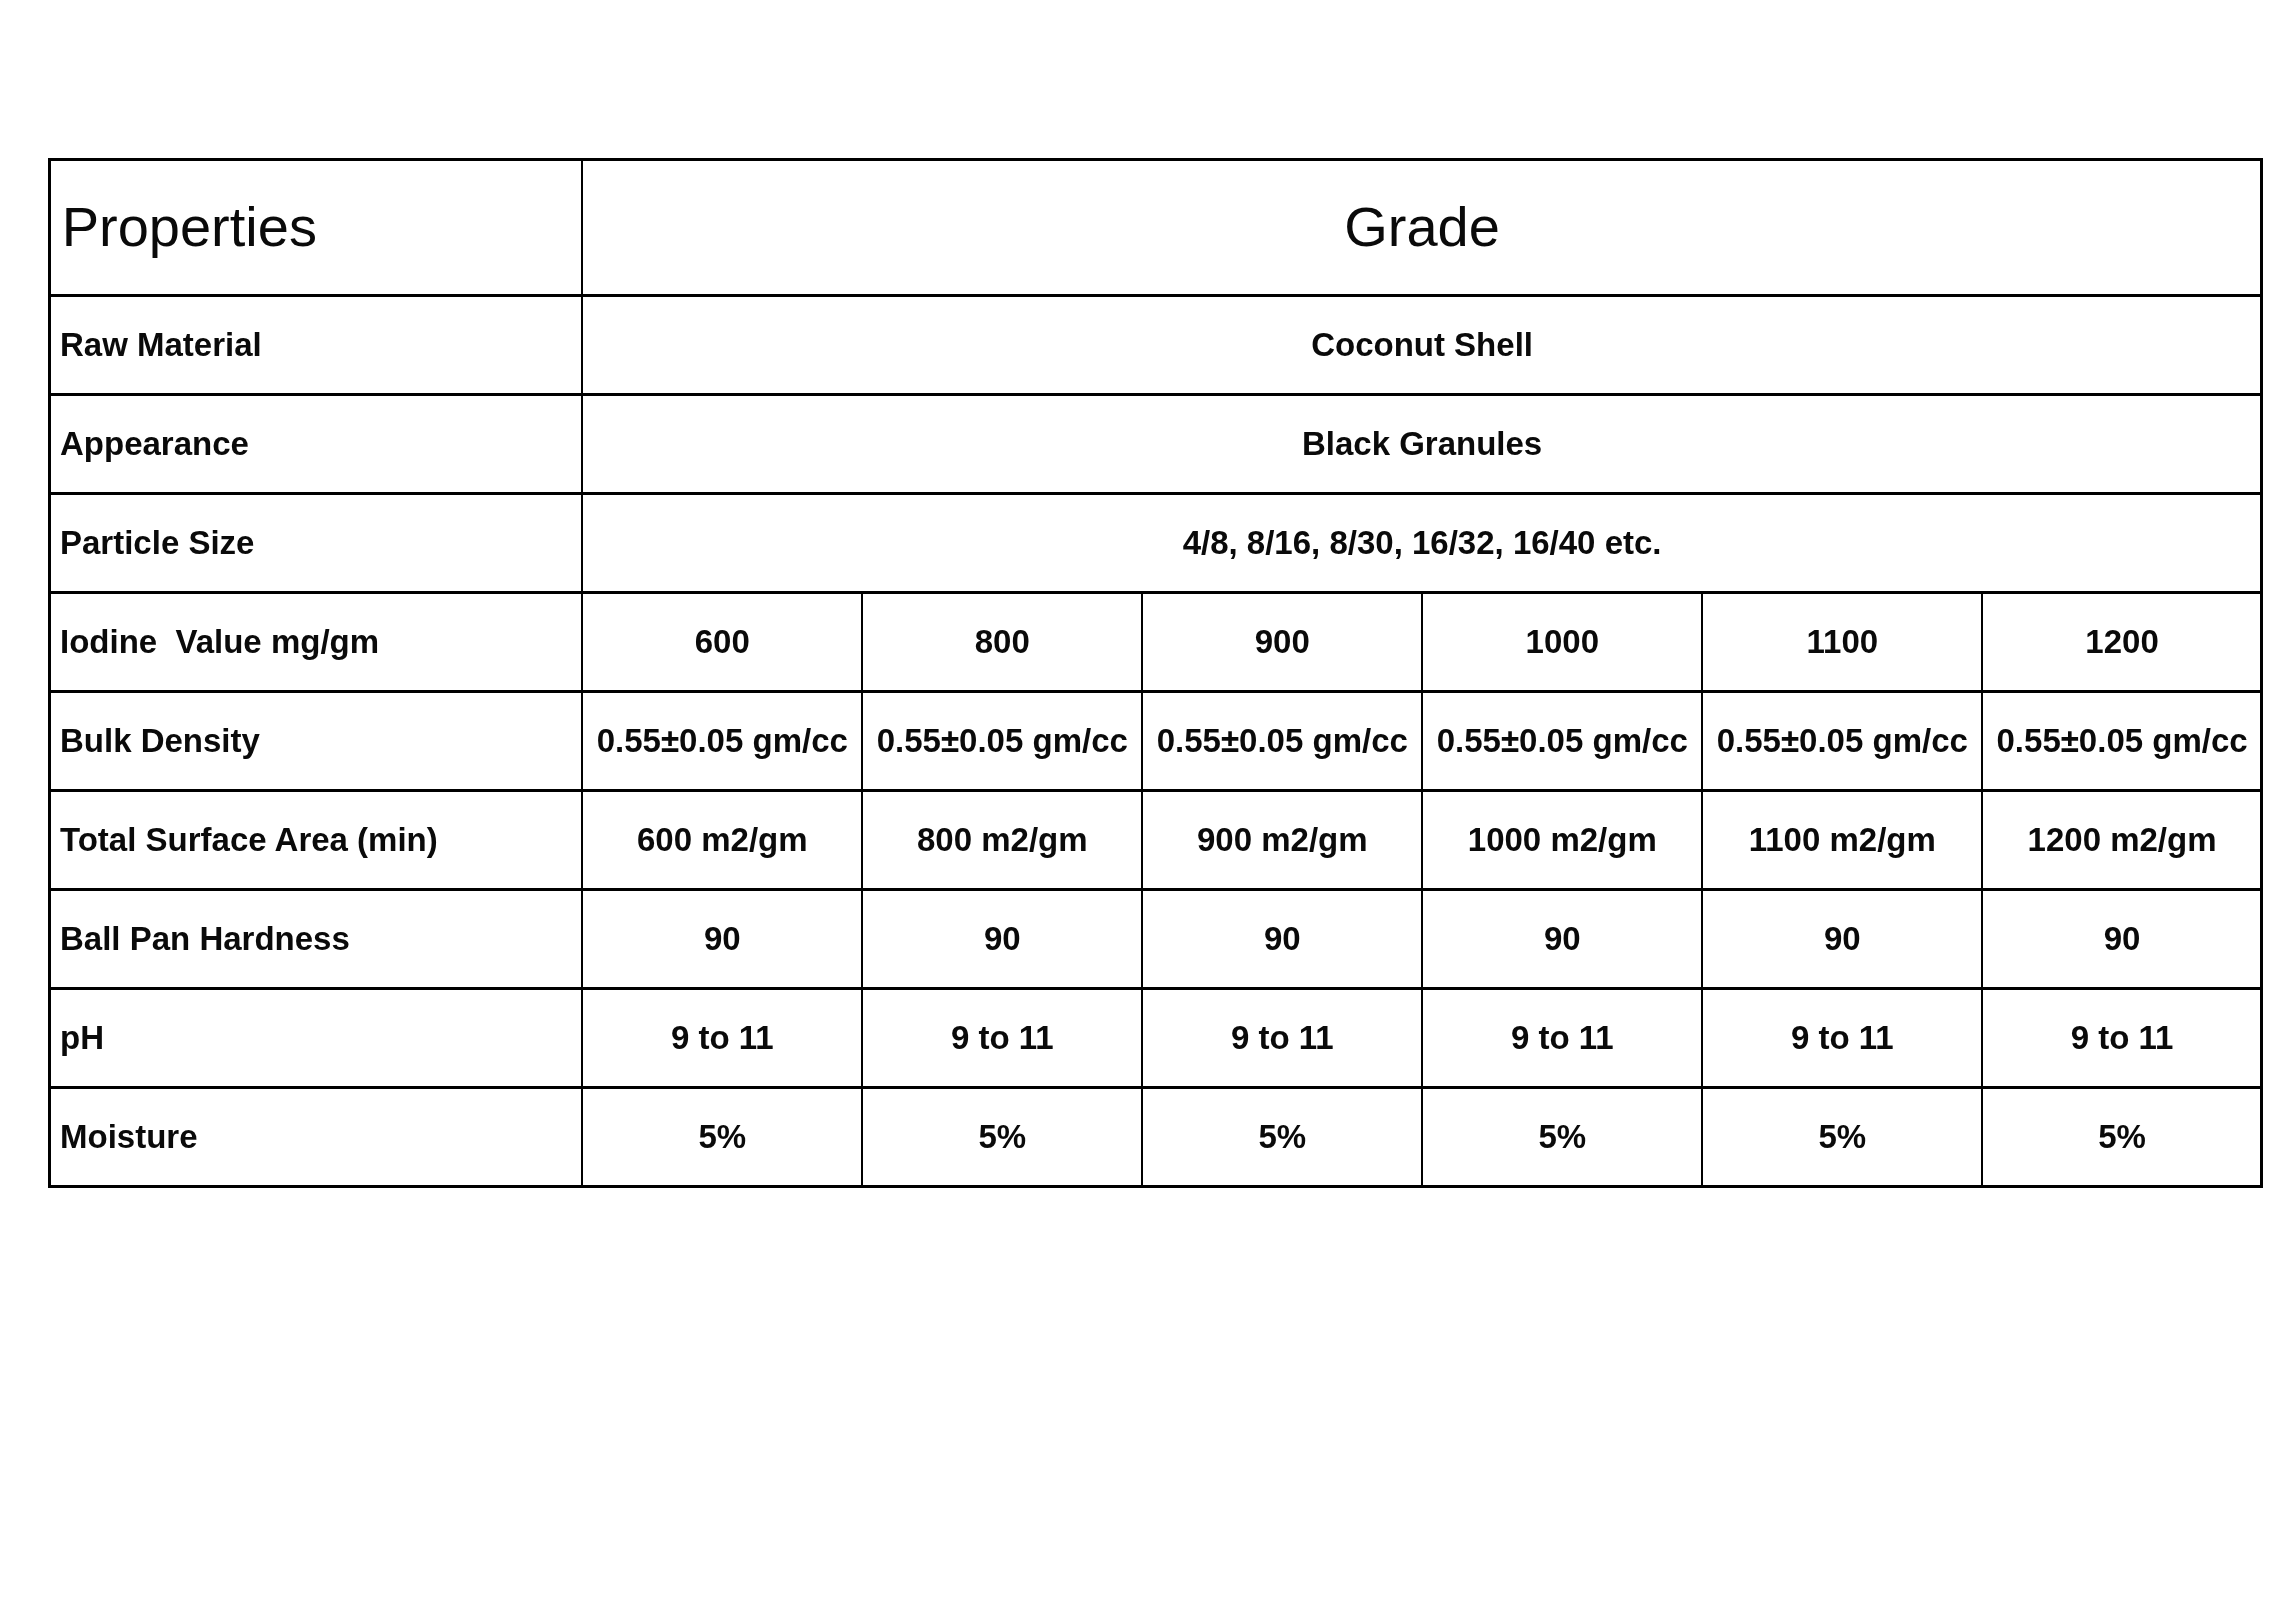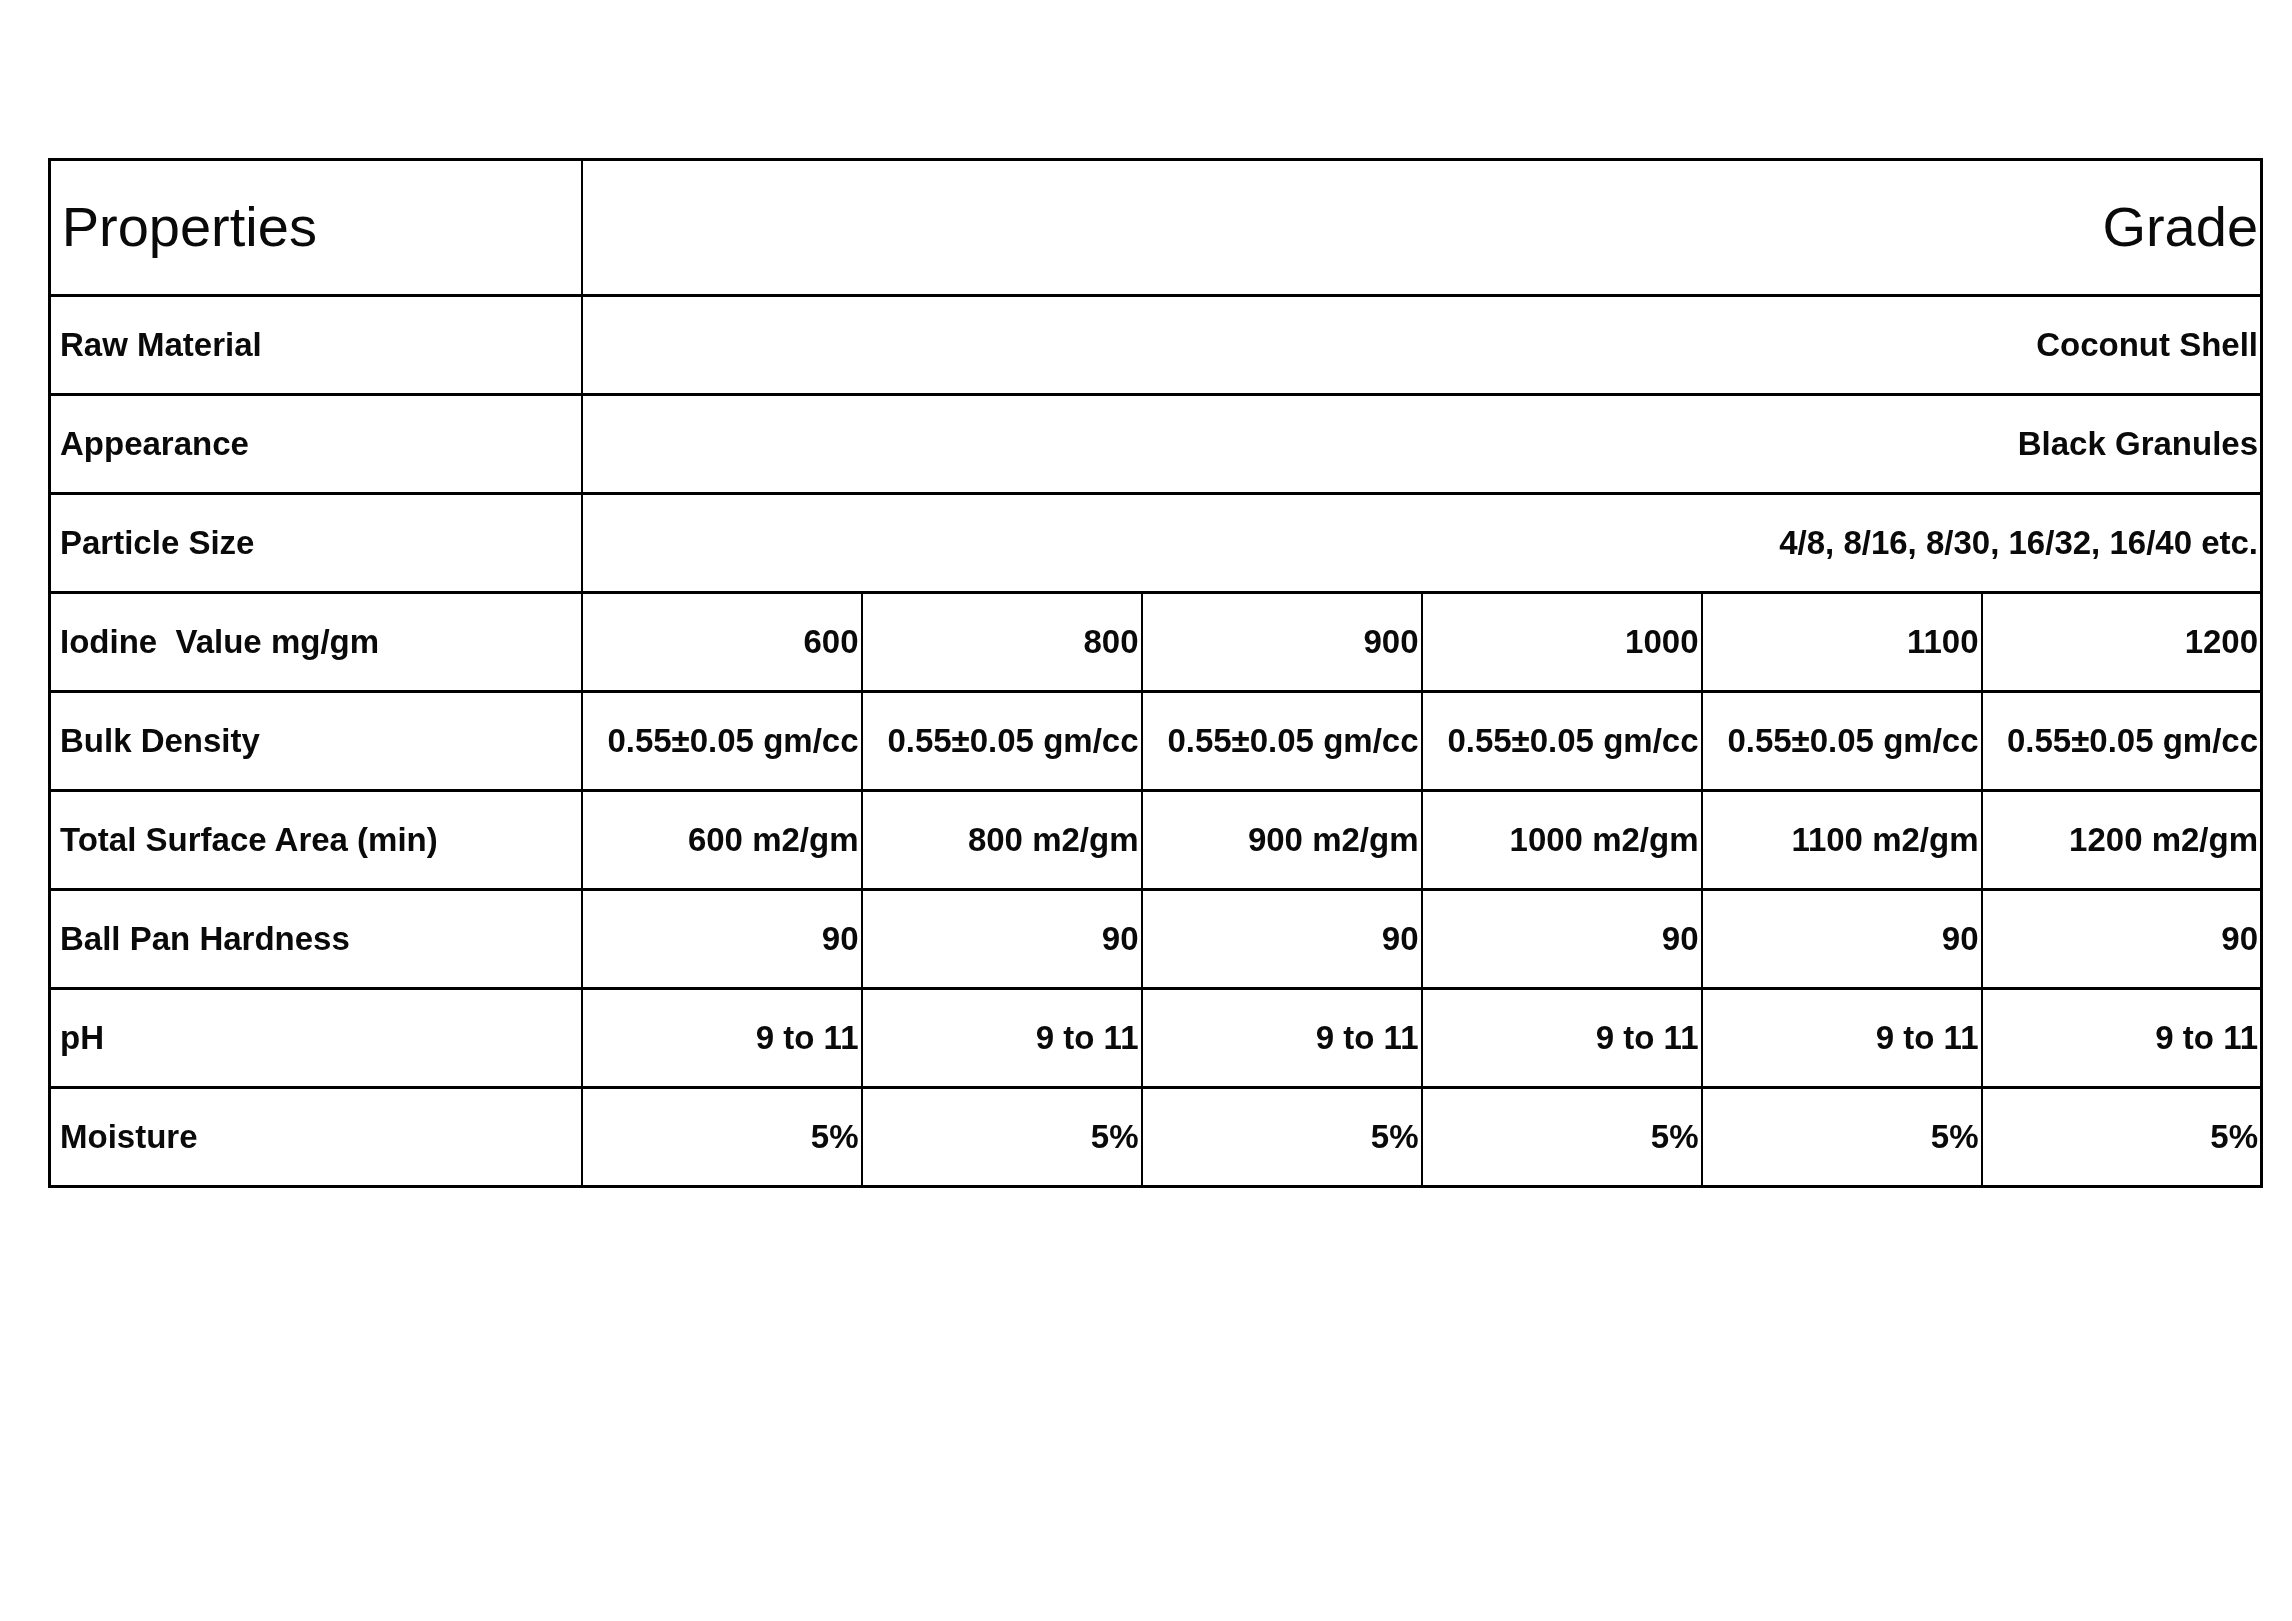--- a/index.html
+++ b/index.html
@@ -43,21 +43,21 @@
     font-size: 33px;
     white-space: pre-wrap;
     line-height: 1.15;
   }
   td.header-label {
     font-size: 56px;
     padding-left: 10.7px;
     white-space: normal;
   }
   td.value-cell {
-    text-align: right;
+    text-align: center;
     font-size: 33px;
     line-height: 1.15;
     padding-left: 3.6px;
     padding-right: 2px;
   }
   td.header-value {
     font-size: 56px;
   }
 </style>
 </head>

